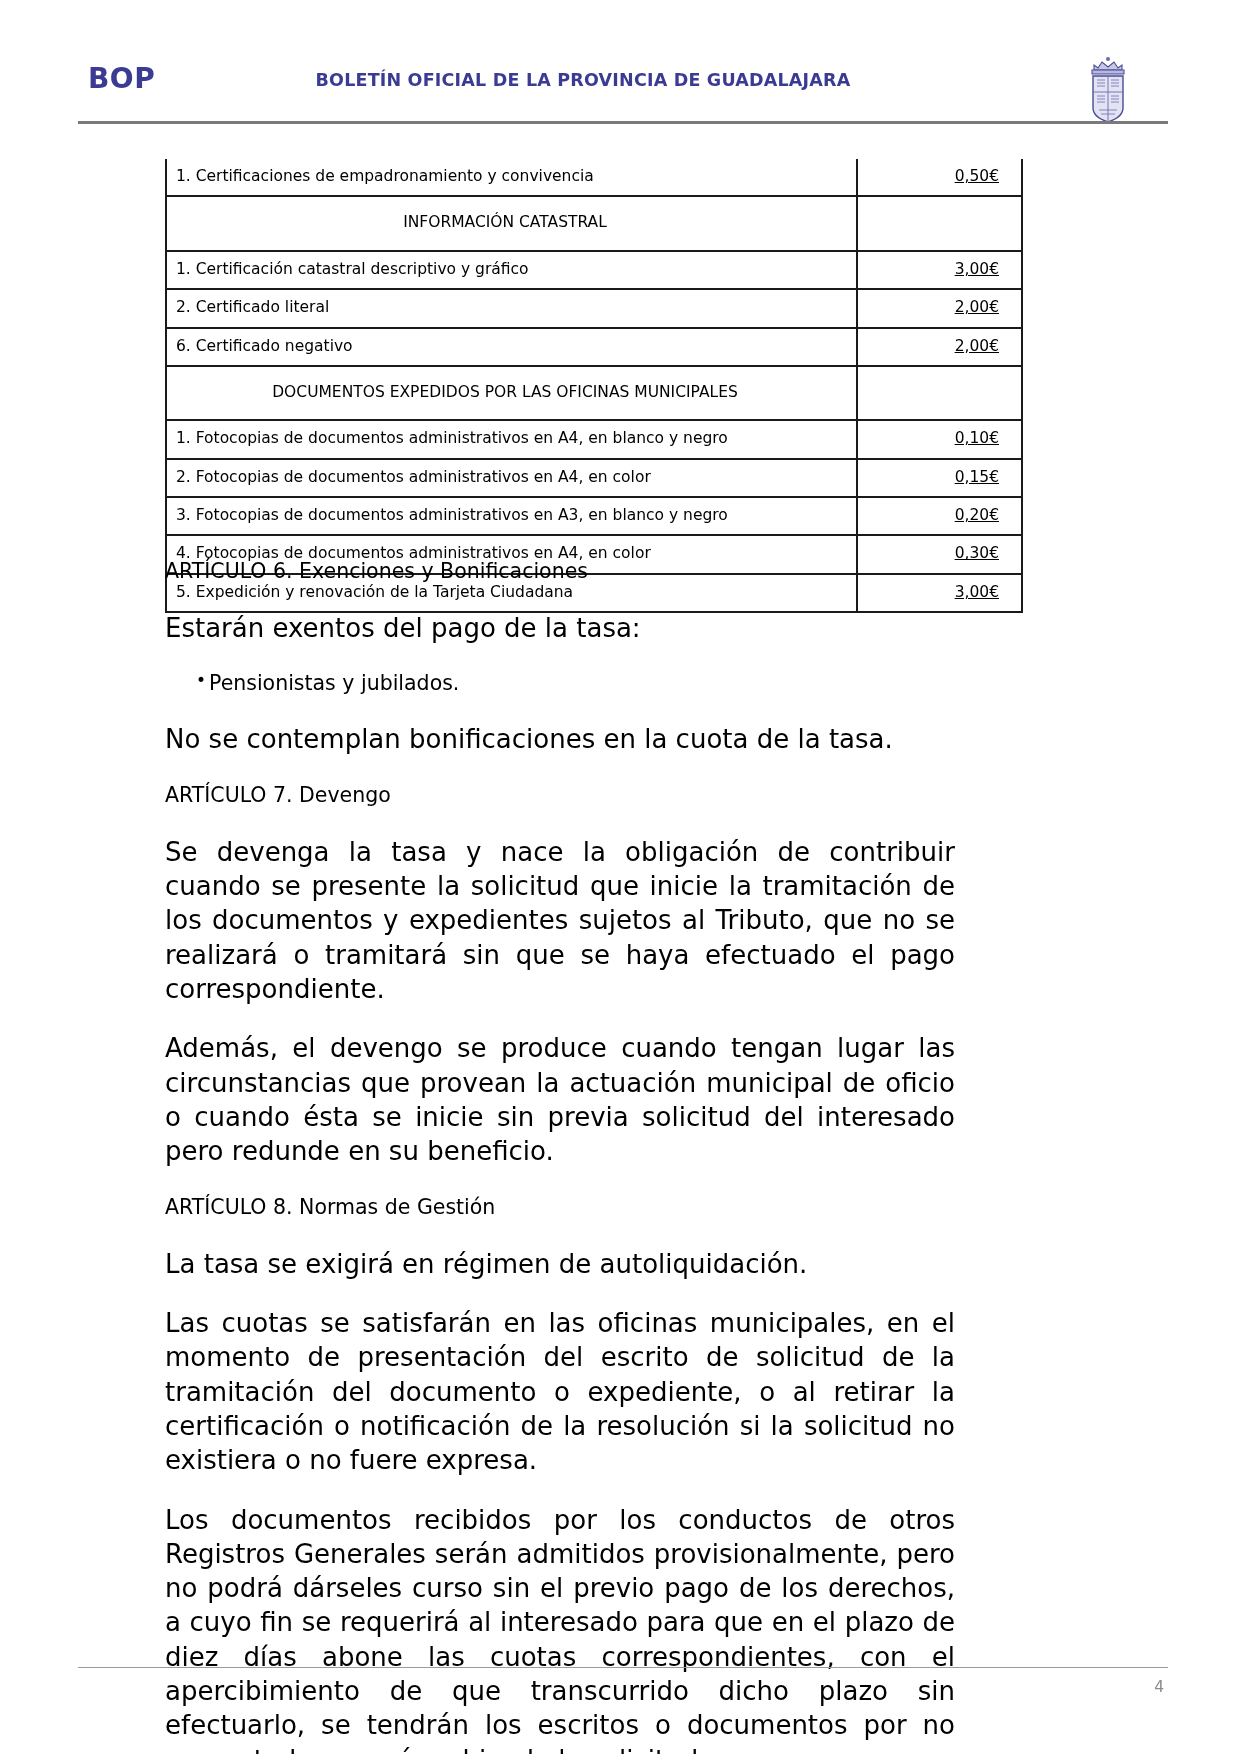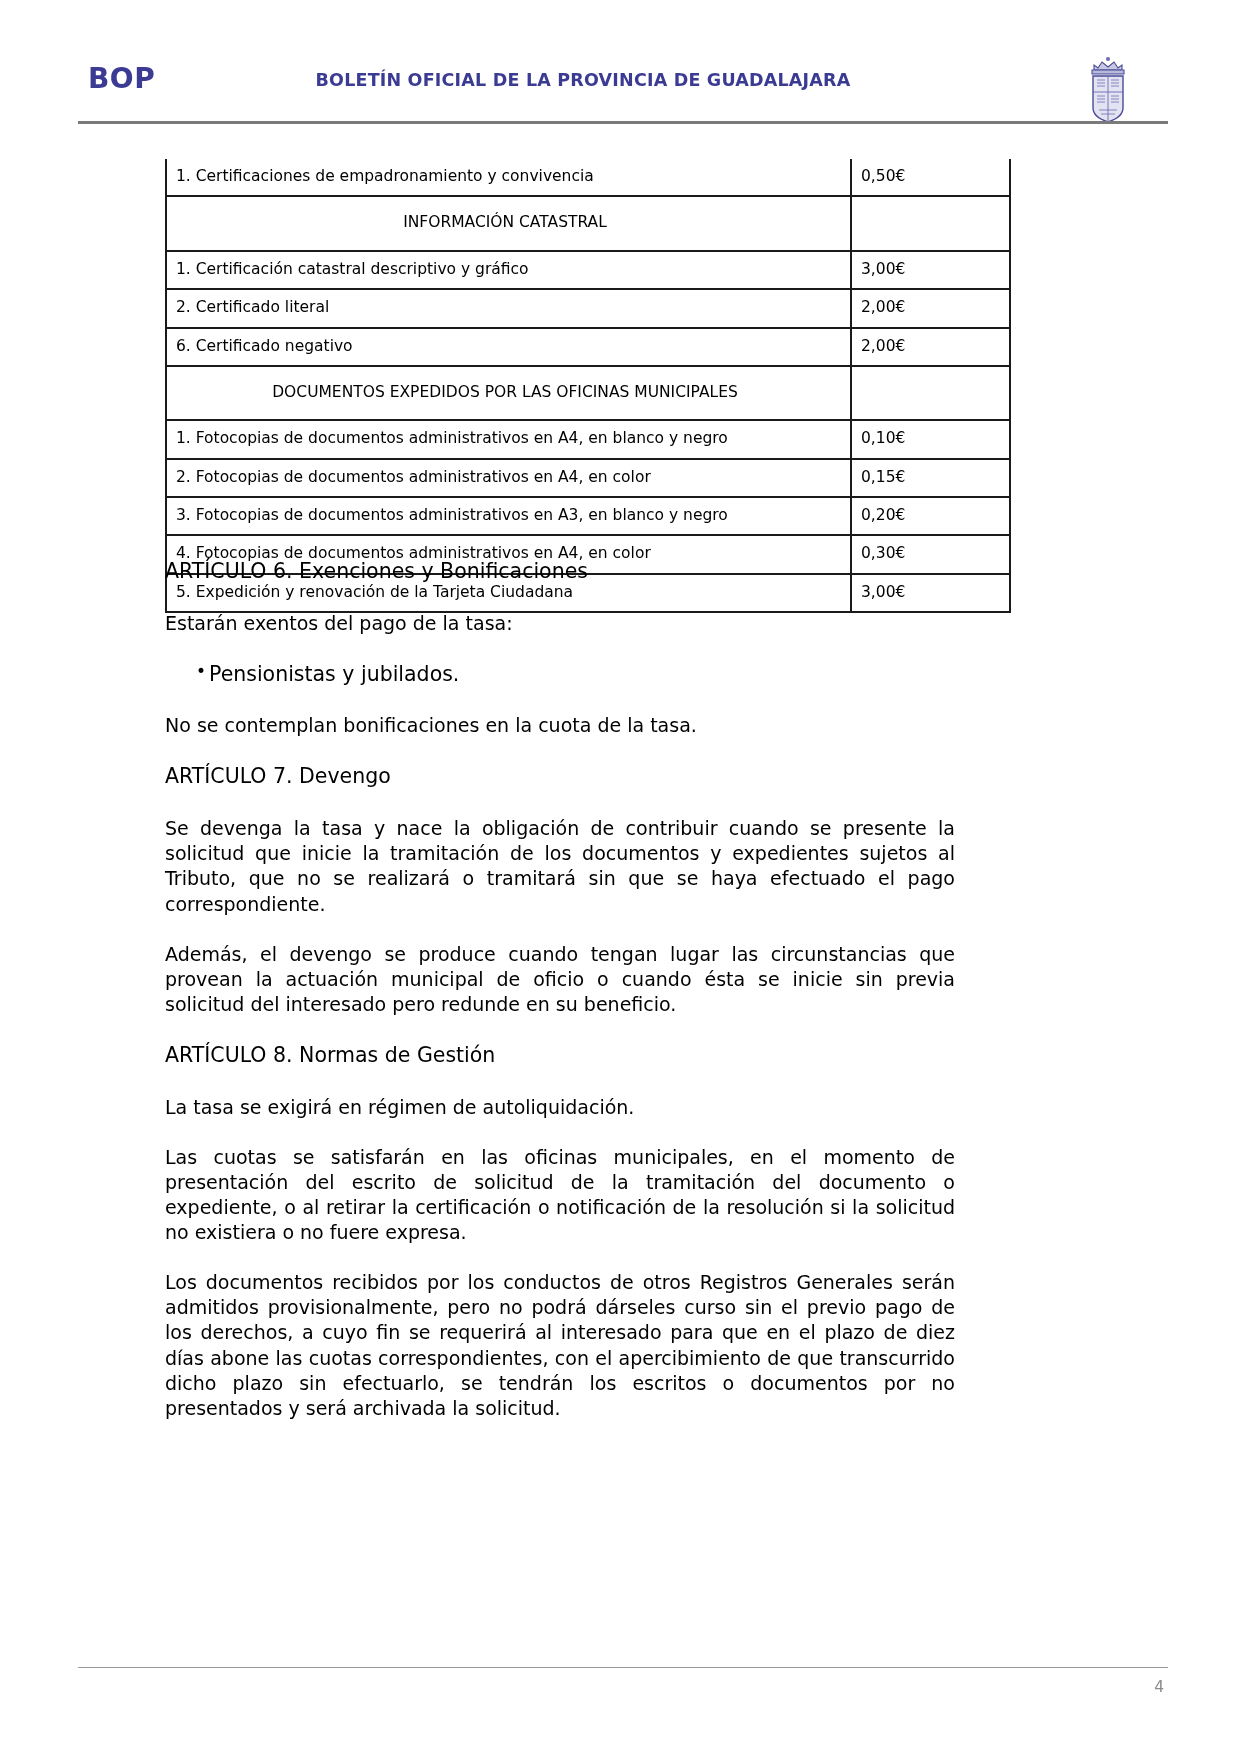--- a/index.html
+++ b/index.html
@@ -73,47 +73,47 @@
     left: 165px;
     top: 159px;
     width: 790px;
     border-collapse: collapse;
     table-layout: fixed;
   }
   .fee-table td {
     border-left: 2px solid #1a1a1a;
     border-right: 2px solid #1a1a1a;
     border-bottom: 2px solid #1a1a1a;
-    padding: 8px 16px 9px 9px;
+    padding: 8px 22px 9px 9px;
     font-size: 15.5px;
     line-height: 1.25;
     height: 18px;
     vertical-align: middle;
   }
   .fee-table tr:first-child td {
     border-top: none;
   }
   .col-desc { width: 658px; }
-  .col-price { width: 132px; text-align: left; }
+  .col-price { width: 132px; text-align: right; text-decoration: underline; }
   td.section-head {
     text-align: center;
     padding-top: 16px;
     padding-bottom: 17px;
     margin-top: 24px;
   }
 
   
   .content {
     position: absolute;
     left: 165px;
     top: 558px;
     width: 790px;
   }
   .para {
-    font-size: 19px;
+    font-size: 26px;
     line-height: 1.32;
     margin: 0 0 25px 0;
     text-align: justify;
     text-justify: inter-word;
     hyphens: none;
   }
   .para.nojustify {
     text-align: left;
   }
   .heading {

